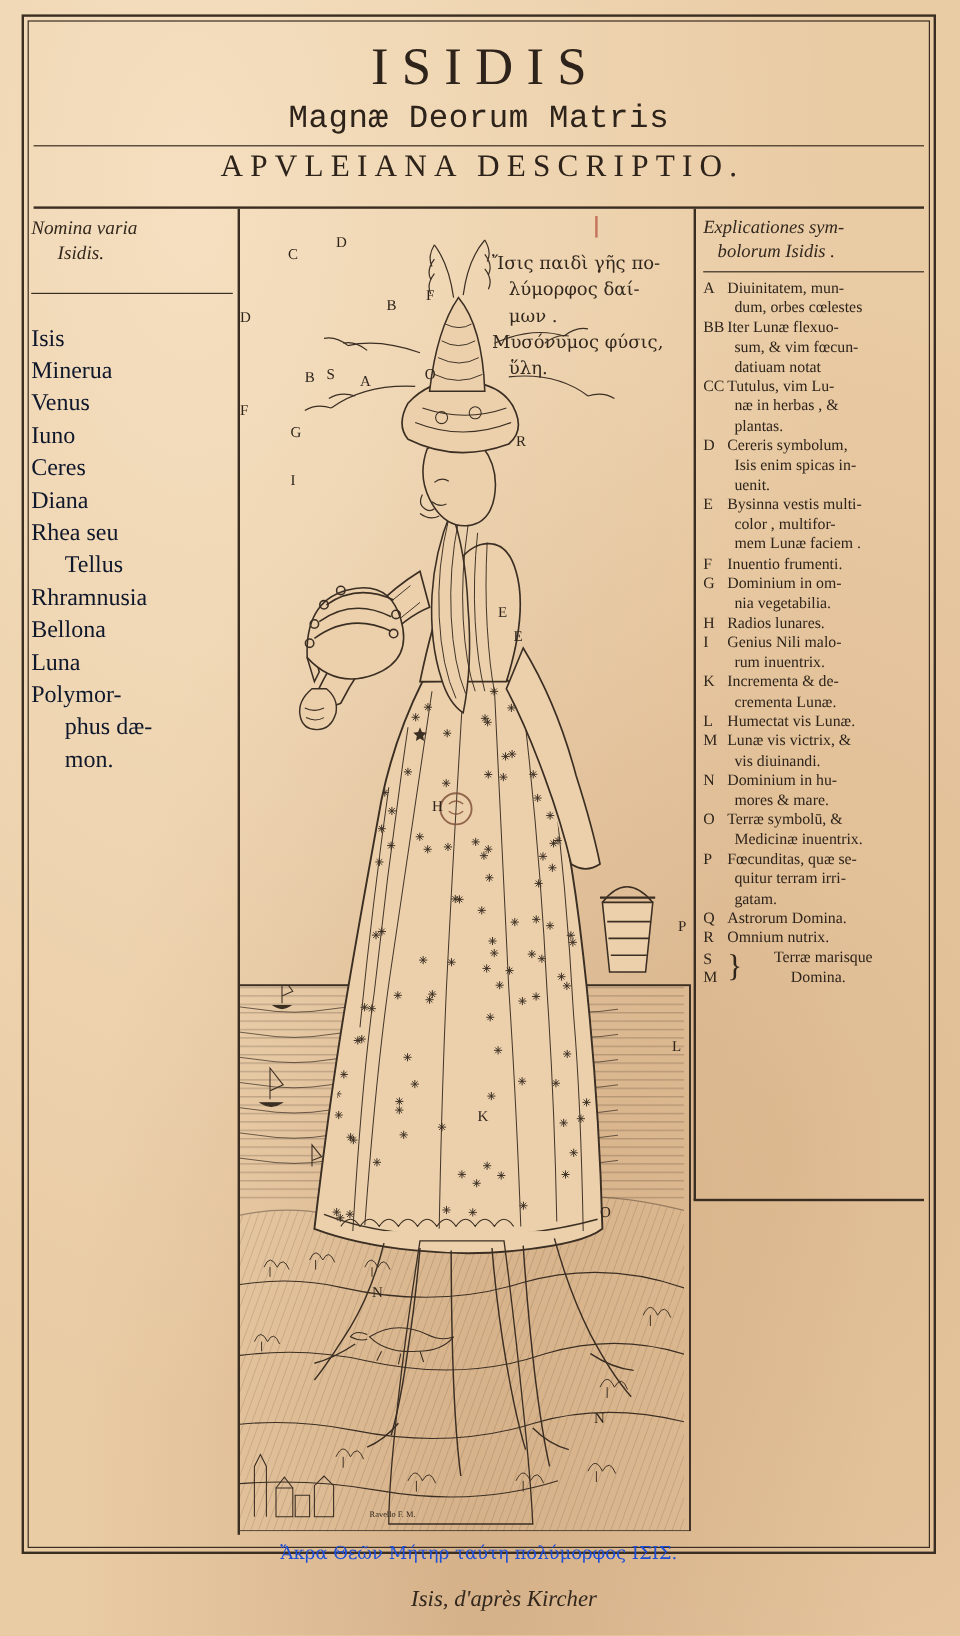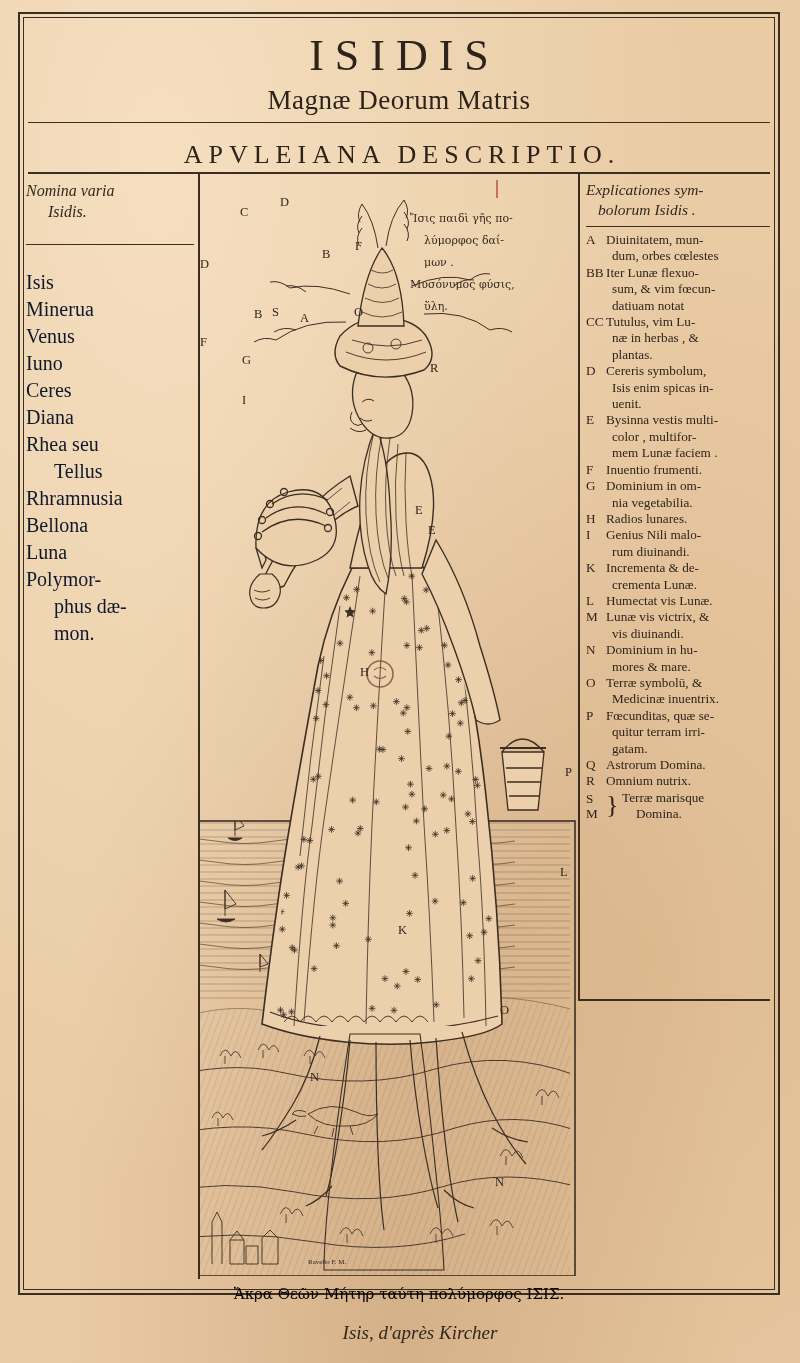--- a/index.html
+++ b/index.html
@@ -59,31 +59,32 @@
     font-weight: 400;
     color: #2d231a;
     margin-top: 8px;
     text-indent: 11px;
   }
   .title-sub {
     font-size: 27px;
     margin-top: 4px;
     letter-spacing: 0.5px;
     color: #2d231a;
+    font-family: Liberation Mono, monospace;
   }
   .title-rule {
     width: 742px;
     height: 1px;
     background: #3a2d22;
     margin-top: 6px;
   }
   .title-third {
     font-size: 26px;
     letter-spacing: 6px;
-    margin-top: 17px;
+    margin-top: 2px;
     text-indent: 6px;
     color: #2d231a;
   }
 
   
   .hr-under-title {
     position: absolute;
     left: 28px; top: 172px;
     width: 742px;
     height: 2px;
@@ -134,21 +135,21 @@
     color: #0f172a;
   }
   .names div { white-space: pre; }
   .names .indent { padding-left: 28px; }
 
   
   .greek-top {
     position: absolute;
     left: 410px; top: 208px;
     width: 165px;
-    font-size: 11px;
+    font-size: 15px;
     line-height: 22px;
     color: #33281e;
     font-family: "DejaVu Serif", serif;
   }
   .greek-top .gl { display: block; }
   .greek-top .gl2 { padding-left: 14px; }
   .redmark {
     position: absolute;
     left: 496px; top: 180px;
     width: 2px; height: 18px;
@@ -202,39 +203,39 @@
     width: 20px; flex: 0 0 20px;
     line-height: 15px;
   }
   .legend .brace {
     font-size: 26px;
     line-height: 16px;
     width: 12px;
     flex: 0 0 12px;
     transform: translateY(-1px);
   }
-  .legend .brace-txt { padding-left: 4px; }
+  .legend .brace-txt { padding-left: 4px; margin-left: 23px; }
 
   
   .engraving {
     position: absolute;
     left: 200px; top: 176px;
     width: 378px; height: 1100px;
     overflow: hidden;
   }
   .engraving svg { display:block; }
 
   
   .greek-bottom {
     position: absolute;
     left: 28px; top: 1285px;
     width: 742px;
     text-align: center;
     font-size: 15px;
-    color: #000000;
+    color: #1d4ed8;
     font-family: "DejaVu Serif", serif;
   }
   
   .caption-fr {
     position: absolute;
     left: 0; top: 1322px;
     width: 800px;
     text-align: center;
     font-style: italic;
     font-size: 19px;
@@ -353,21 +354,21 @@
         </div>
         <div class="cont">nia vegetabilia.</div>
         <div class="row">
           <span class="key">H</span>
           <span class="txt">Radios lunares.</span>
         </div>
         <div class="row">
           <span class="key">I</span>
           <span class="txt">Genius Nili malo-</span>
         </div>
-        <div class="cont">rum diuinandi.</div>
+        <div class="cont">rum inuentrix.</div>
         <div class="row">
           <span class="key">K</span>
           <span class="txt">Incrementa &amp; de-</span>
         </div>
         <div class="cont">crementa Lunæ.</div>
         <div class="row">
           <span class="key">L</span>
           <span class="txt">Humectat vis Lunæ.</span>
         </div>
         <div class="row">

